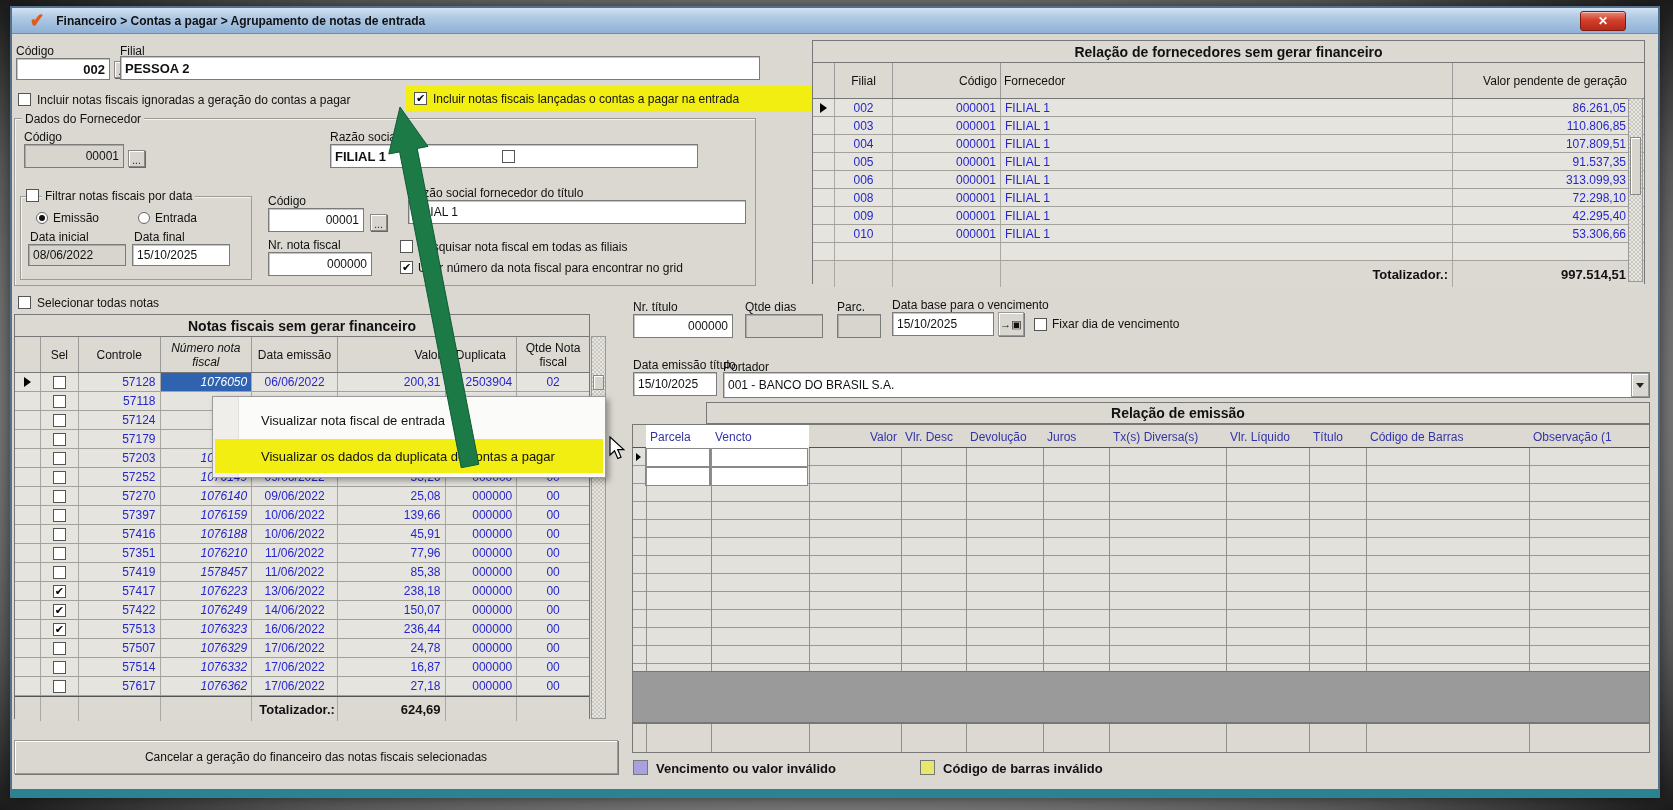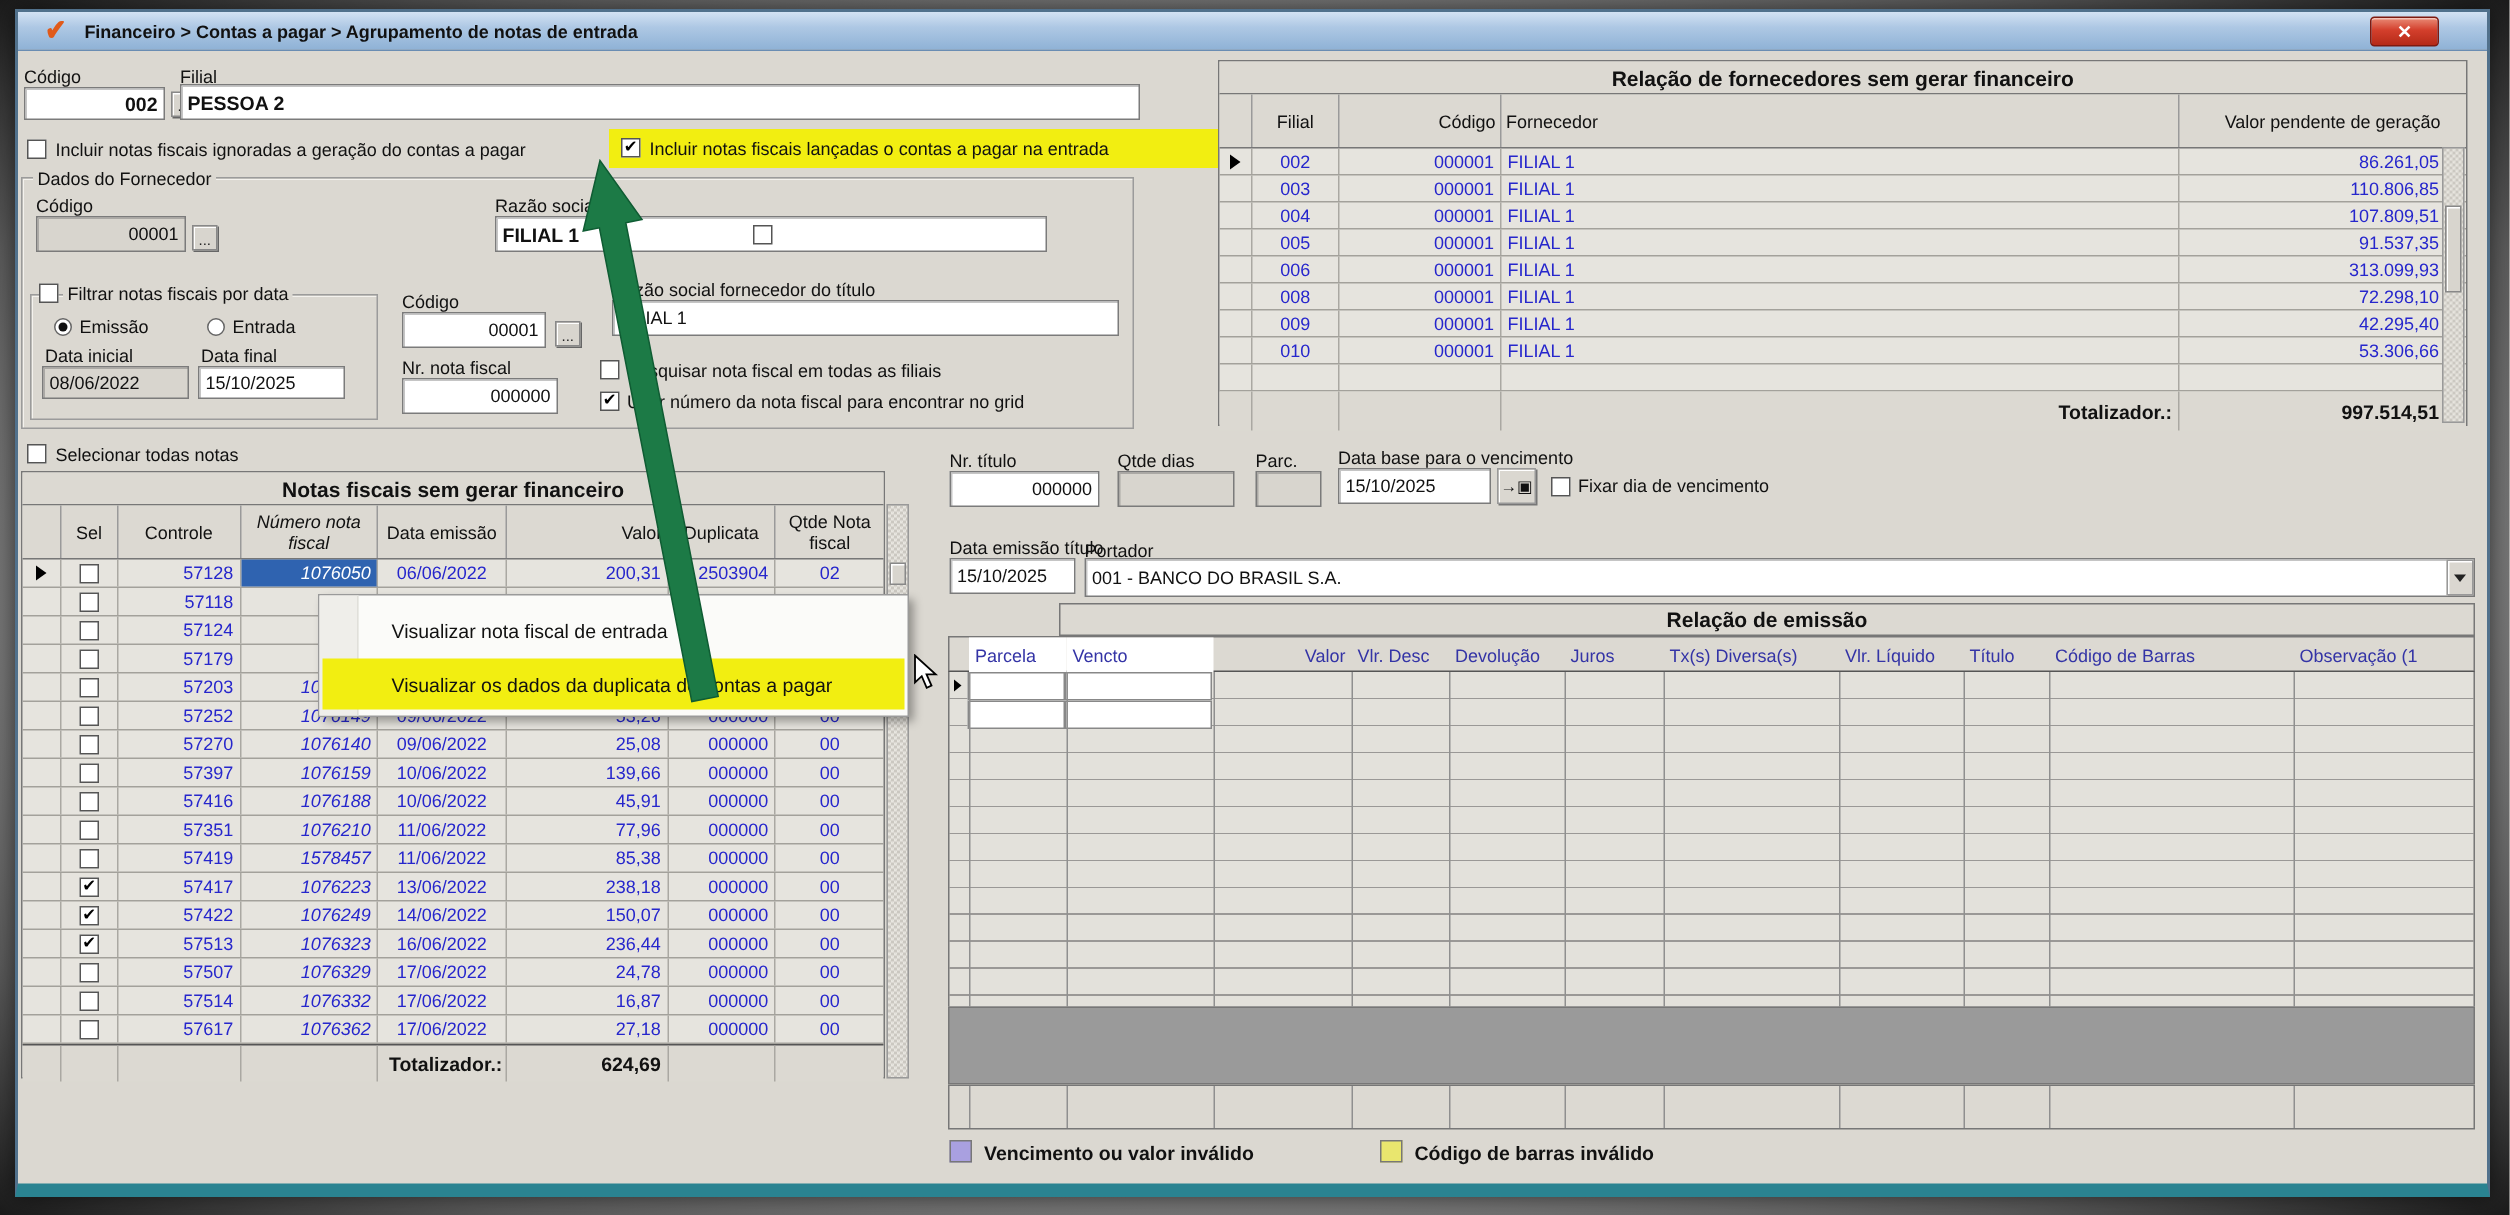--- a/index.html
+++ b/index.html
@@ -482,20 +482,21 @@
       <div class="cell n-2 ar" style="color:#111;font-weight:bold;font-size:13px;padding-right:2px;">Totalizador.:</div>
       <div class="cell n-3 ar" style="color:#111;font-weight:bold;font-size:13px;">624,69</div>
       <div class="cell n-4"></div>
         <div class="cell n-5"></div>
     </div>
   </div>
   <div class="sbar" style="left:591px;top:336px;width:15px;height:383px;">
     <div class="thumb" style="left:1px;top:38px;width:11px;height:15px;"></div>
   </div>
 
+  <div class="btn" style="left:14px;top:740px;width:604px;height:34px;">Cancelar a geração do financeiro das notas fiscais selecionadas</div>
 
   <div class="lbl" style="left:633px;top:300px;">Nr. título</div>
   <div class="field ar" style="left:633px;top:314px;width:100px;height:24px;">000000</div>
   <div class="lbl" style="left:745px;top:300px;">Qtde dias</div>
   <div class="field dis" style="left:745px;top:314px;width:78px;height:24px;"></div>
   <div class="lbl" style="left:837px;top:300px;">Parc.</div>
   <div class="field dis" style="left:837px;top:314px;width:44px;height:24px;"></div>
   <div class="lbl" style="left:892px;top:298px;">Data base para o vencimento</div>
   <div class="field" style="left:892px;top:312px;width:102px;height:24px;">15/10/2025</div>
   <div class="btn" style="left:998px;top:312px;width:26px;height:24px;font-size:11px;">

